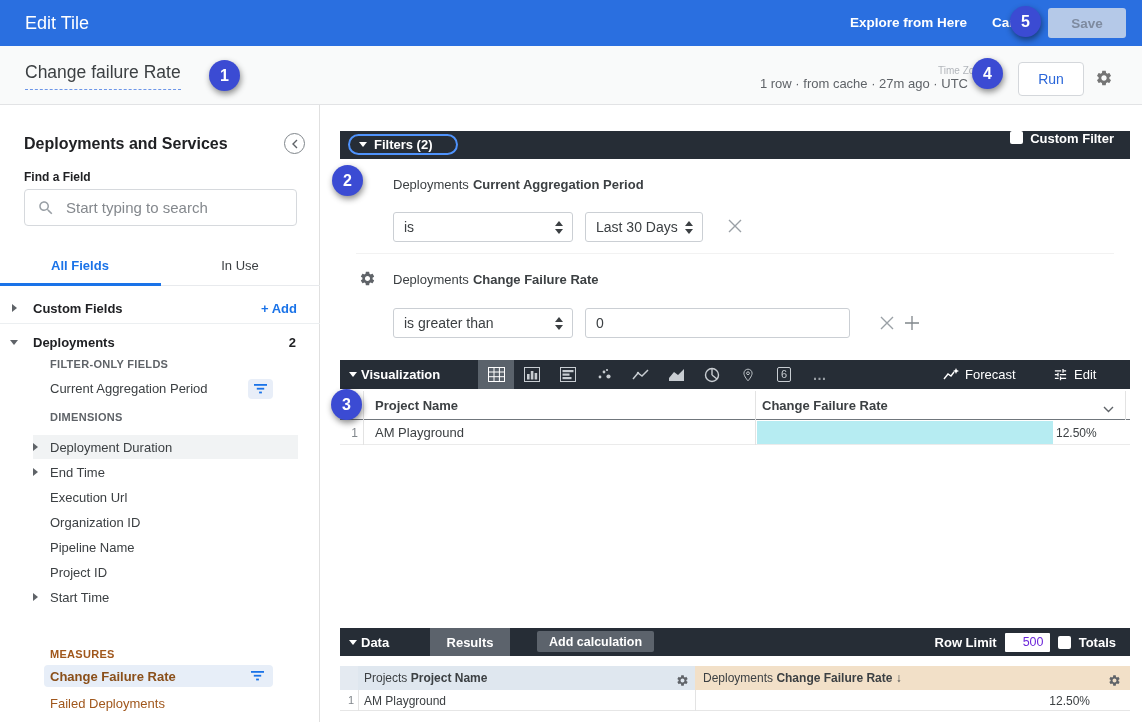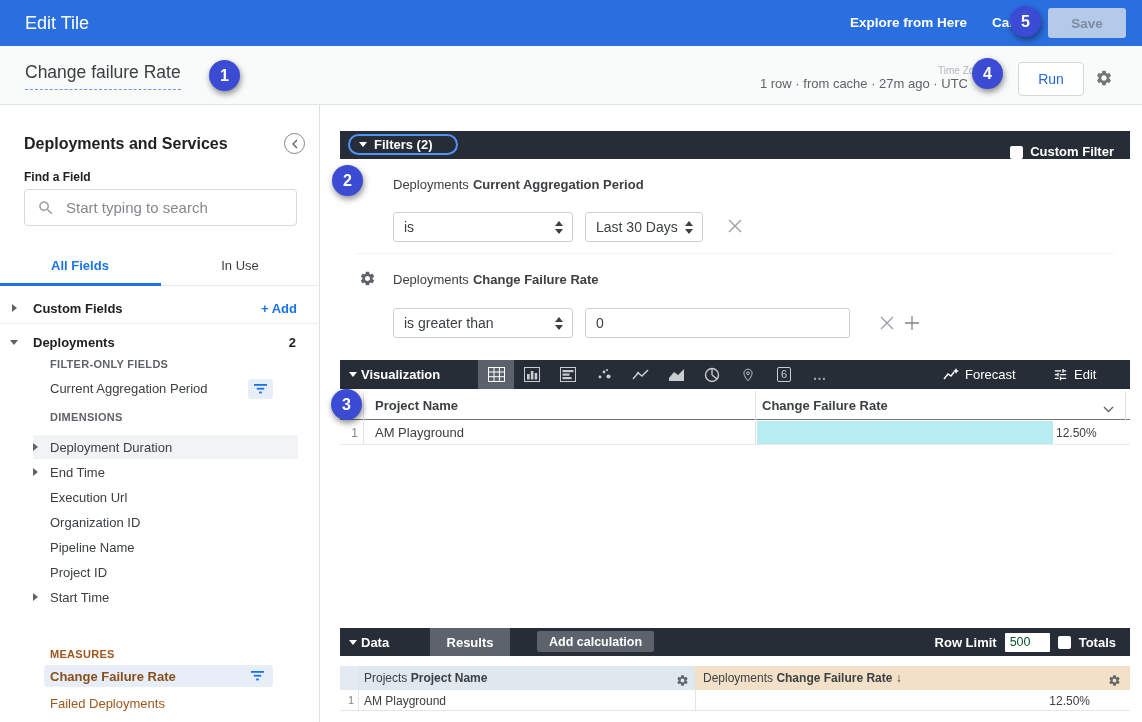--- a/index.html
+++ b/index.html
@@ -52,21 +52,21 @@
   .cfr-row { position:absolute; left:44px; top:560px; width:229px; height:22px; background:#e7eef8; border-radius:4px; display:flex; align-items:center; cursor:pointer; }
   .cfr-row .lbl { margin-left:6px; font-size:13px; font-weight:bold; color:#8a4f1a; }
   .cfr-row .funnel { position:absolute; right:9px; }
   .failed-item { position:absolute; left:50px; top:591px; font-size:13px; color:#a0571c; cursor:pointer; }
   
   .dark-bar { position:absolute; left:340px; width:790px; background:#262d36; color:#fff; z-index:2; }
   .caret-down { width:0; height:0; border-left:4.5px solid transparent; border-right:4.5px solid transparent; border-top:5.5px solid #fff; }
   .bar-label { font-size:13px; font-weight:bold; color:#fff; }
   .filters-bar { top:131px; height:28px; }
   .filters-toggle { position:absolute; left:8px; top:3px; height:21px; width:110px; border:2px solid #4f93fc; border-radius:11px; display:flex; align-items:center; gap:7px; padding-left:9px; cursor:pointer; }
-  .custom-filter { position:absolute; right:16px; top:0; height:28px; display:flex; align-items:flex-end; gap:7px; }
+  .custom-filter { position:absolute; right:16px; top:0; height:28px; display:flex; align-items:flex-start; gap:7px; }
   .cb { width:13px; height:13px; background:#fff; border-radius:2px; cursor:pointer; }
   
   .flabel { position:absolute; font-size:13px; color:#3c4043; }
   .flabel .view-name { margin-right:4px; }
   .flabel .field-name { font-weight:bold; }
   .sel { position:absolute; height:30px; background:#fff; border:1px solid #cbcfd4; border-radius:3px; display:flex; align-items:center; justify-content:space-between; padding:0 9px 0 10px; font-size:14px; color:#3c4043; cursor:pointer; }
   .txt-input { position:absolute; height:30px; background:#fff; border:1px solid #cbcfd4; border-radius:3px; font-size:14px; color:#3c4043; padding-left:10px; font-family:inherit; }
   .icon-btn { position:absolute; cursor:pointer; background:none; border:none; padding:0; }
   .filters-divider { position:absolute; left:356px; top:253px; width:758px; height:1px; background:#f2f2f2; }
   .gear-filter { position:absolute; left:359px; top:270px; width:17px; height:17px; cursor:pointer; }
@@ -90,21 +90,21 @@
   .viz-row { position:relative; height:25px; border-bottom:1px solid #ebebeb; background:#fff; }
   .viz-row .rn { position:absolute; left:4px; top:6px; width:14px; text-align:right; font-size:12px; color:#80868b; }
   .viz-row .nm { position:absolute; left:35px; top:5px; font-size:13px; color:#3c4043; }
   .viz-row .valbar { position:absolute; left:417px; top:1px; width:296px; height:23px; background:#b6ecf2; }
   .viz-row .val { position:absolute; left:716px; top:6px; font-size:12px; color:#3c4043; }
   
   .data-bar { top:628px; height:28px; }
   .results-tab { position:absolute; left:90px; top:0; width:80px; height:28px; background:#5c636c; display:flex; align-items:center; justify-content:center; font-size:13px; font-weight:bold; cursor:pointer; }
   .addcalc-btn { position:absolute; left:197px; top:3px; height:21px; background:#5c636c; border-radius:2px; display:flex; align-items:center; padding:0 12px; font-size:12.5px; font-weight:bold; cursor:pointer; }
   .data-right { position:absolute; right:14px; top:0; height:28px; display:flex; align-items:center; gap:8px; }
-  .rowlimit-input { width:45px; height:19px; border:none; border-radius:1px; font-size:12.5px; color:#14532d; padding-left:5px; font-family:inherit; }
+  .rowlimit-input { width:45px; height:19px; border:none; border-radius:1px; font-size:12.5px; color:#6d28d9; padding-left:18px; font-family:inherit; }
   
   .data-table { position:absolute; left:340px; top:666px; width:790px; z-index:1; }
   .dt-head { display:flex; height:24px; font-size:12px; color:#3c4043; }
   .dt-gutter { width:18px; background:#e4eaf1; }
   .dt-c1 { width:337px; background:#dfe7ef; position:relative; line-height:24px; padding-left:6px; }
   .dt-c2 { width:435px; background:#f2e0c8; position:relative; line-height:24px; padding-left:8px; }
   .dt-gear { position:absolute; right:6px; top:5px; cursor:pointer; }
   .bold { font-weight:bold; }
   .dt-row { position:relative; height:21px; border-bottom:1px solid #e6e6e6; background:#fff; font-size:12px; }
   .dt-row .rn { position:absolute; left:2px; top:4px; width:12px; text-align:right; font-size:11px; color:#80868b; }

